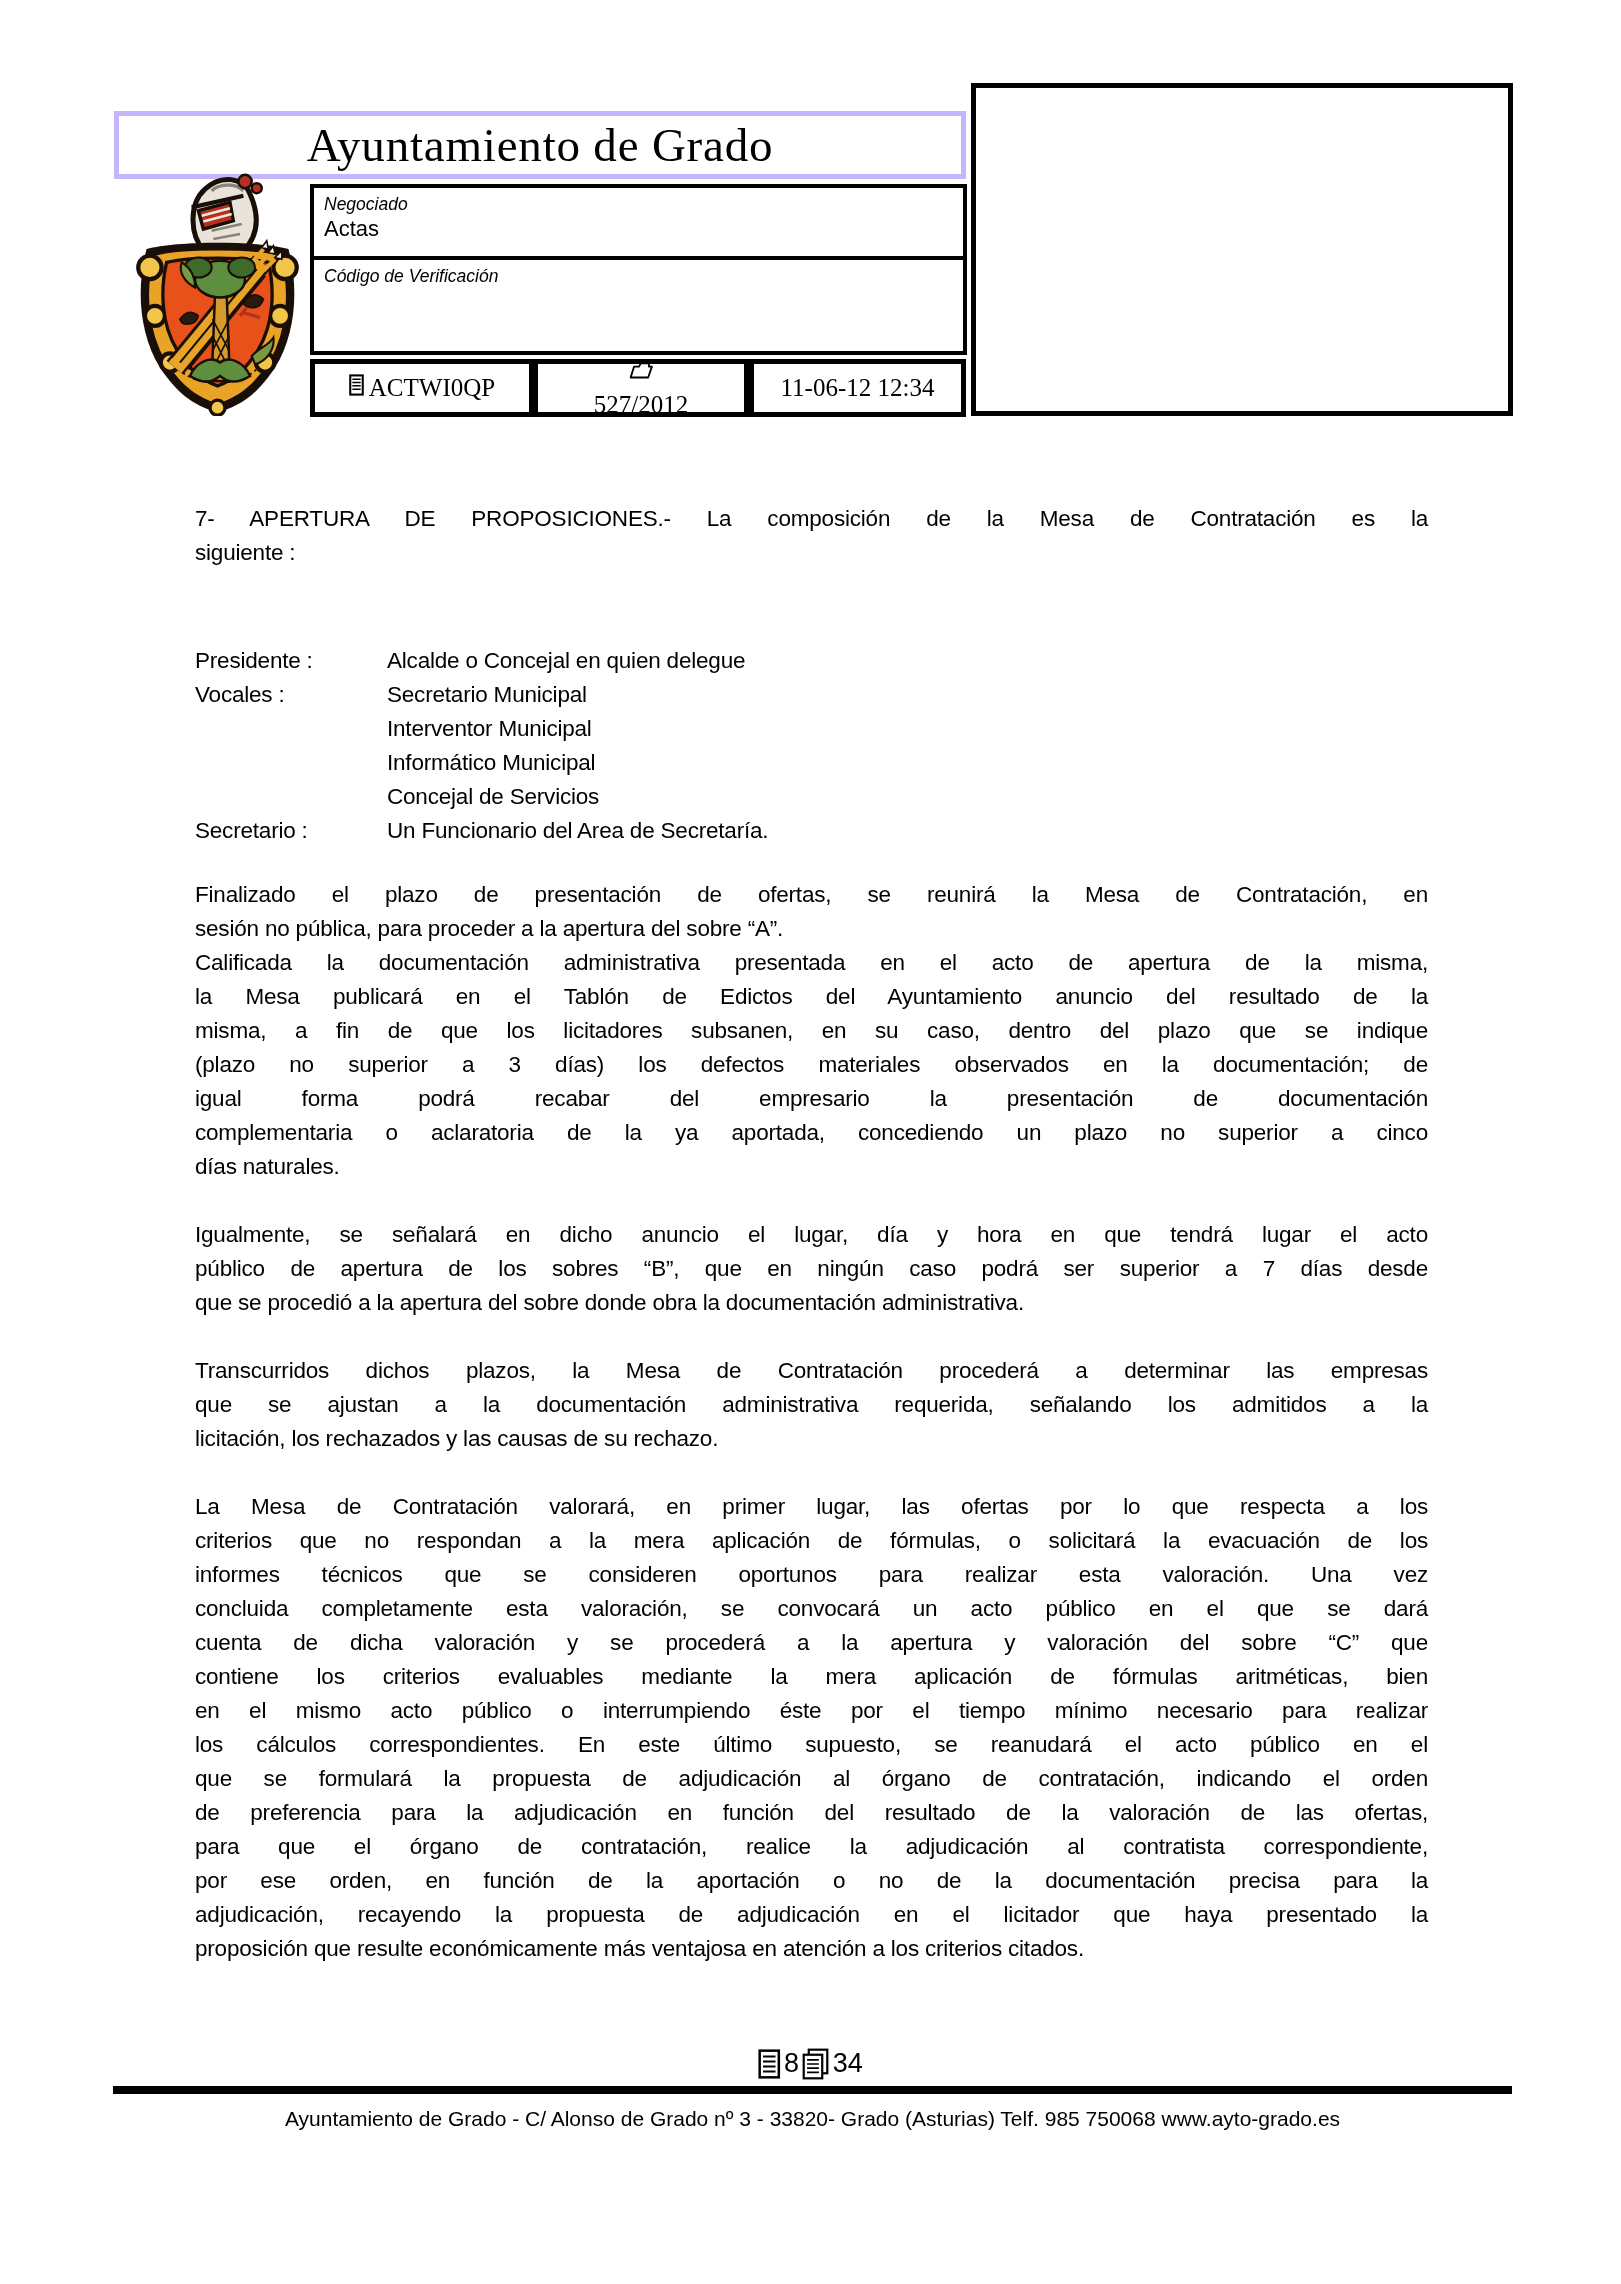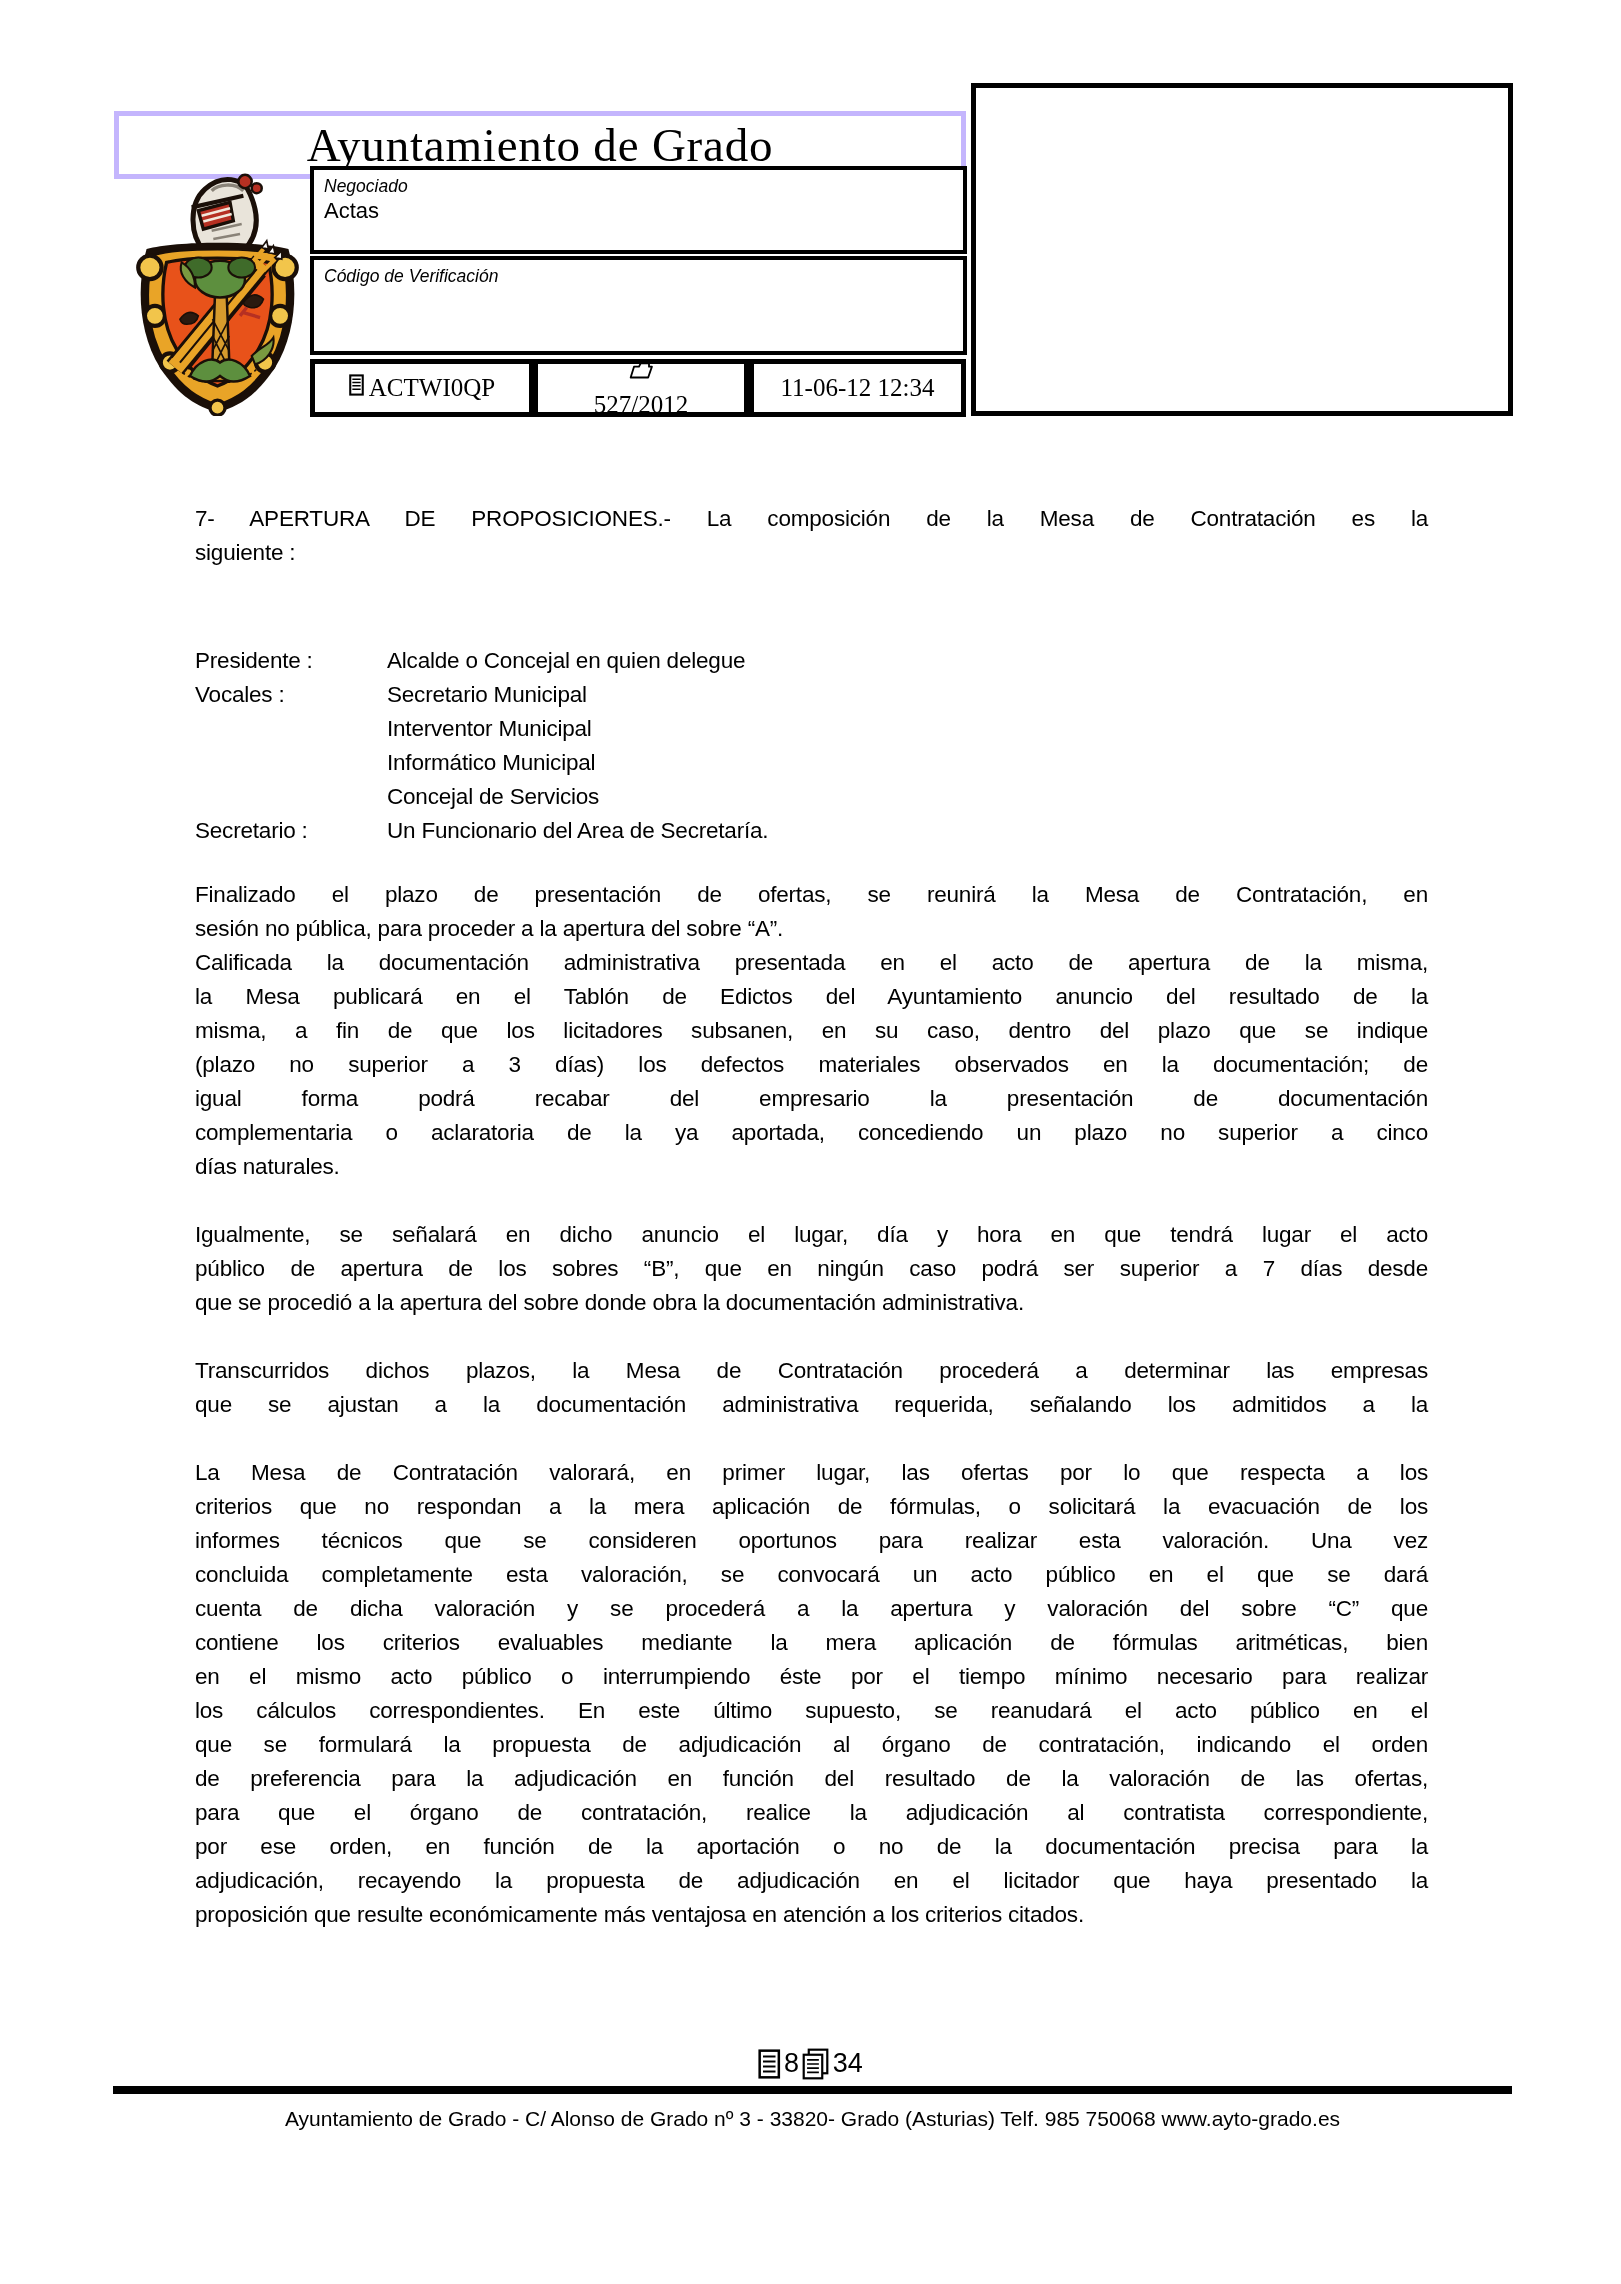--- a/index.html
+++ b/index.html
@@ -20,21 +20,21 @@
   .right-box {
     position:absolute; left:971px; top:83px; width:542px; height:333px;
     border:5px solid #000; background:#fff;
   }
   .crest { position:absolute; left:118px; top:169px; width:199px; height:247px; }
   .crest svg { width:100%; height:100%; display:block; }
   .field-box {
     position:absolute; left:310px; background:#fff; border:4.2px solid #000;
     padding:5px 10px;
   }
-  .negociado-box { top:166px; width:657px; height:88px; }
+  .negociado-box { top:184px; width:657px; height:88px; }
   .codigo-box   { top:256px; width:657px; height:99px; }
   .box-label { font-style:italic; font-size:17.5px; line-height:22px; }
   .box-value { font-size:22px; line-height:27px; }
   .meta-cell {
     position:absolute; top:359px; height:58px; border:5px solid #000; background:#fff;
     display:flex; align-items:center; justify-content:center; gap:5px;
     font-family:"Liberation Serif", serif; font-size:25px; white-space:nowrap;
   }
   .meta-cell .mc-icon { flex:0 0 auto; display:inline-block; }
   .cell-doc  { left:310px; width:224px; }
@@ -218,20 +218,21 @@
       <div class="line just">igual forma podrá recabar del empresario la presentación de documentación</div>
       <div class="line just">complementaria o aclaratoria de la ya aportada, concediendo un plazo no superior a cinco</div>
       <div class="line">días naturales.</div>
       <div class="gap"></div>
       <div class="line just">Igualmente, se señalará en dicho anuncio el lugar, día y hora en que tendrá lugar el acto</div>
       <div class="line just">público de apertura de los sobres “B”, que en ningún caso podrá ser superior a 7 días desde</div>
       <div class="line">que se procedió a la apertura del sobre donde obra la documentación administrativa.</div>
       <div class="gap"></div>
       <div class="line just">Transcurridos dichos plazos, la Mesa de Contratación procederá a determinar las empresas</div>
       <div class="line just">que se ajustan a la documentación administrativa requerida, señalando los admitidos a la</div>
+      <div class="line">licitación, los rechazados y las causas de su rechazo.</div>
       <div class="gap"></div>
       <div class="line just">La Mesa de Contratación valorará, en primer lugar, las ofertas por lo que respecta a los</div>
       <div class="line just">criterios que no respondan a la mera aplicación de fórmulas, o solicitará la evacuación de los</div>
       <div class="line just">informes técnicos que se consideren oportunos para realizar esta valoración. Una vez</div>
       <div class="line just">concluida completamente esta valoración, se convocará un acto público en el que se dará</div>
       <div class="line just">cuenta de dicha valoración y se procederá a la apertura y valoración del sobre “C” que</div>
       <div class="line just">contiene los criterios evaluables mediante la mera aplicación de fórmulas aritméticas, bien</div>
       <div class="line just">en el mismo acto público o interrumpiendo éste por el tiempo mínimo necesario para realizar</div>
       <div class="line just">los cálculos correspondientes. En este último supuesto, se reanudará el acto público en el</div>
       <div class="line just">que se formulará la propuesta de adjudicación al órgano de contratación, indicando el orden</div>

